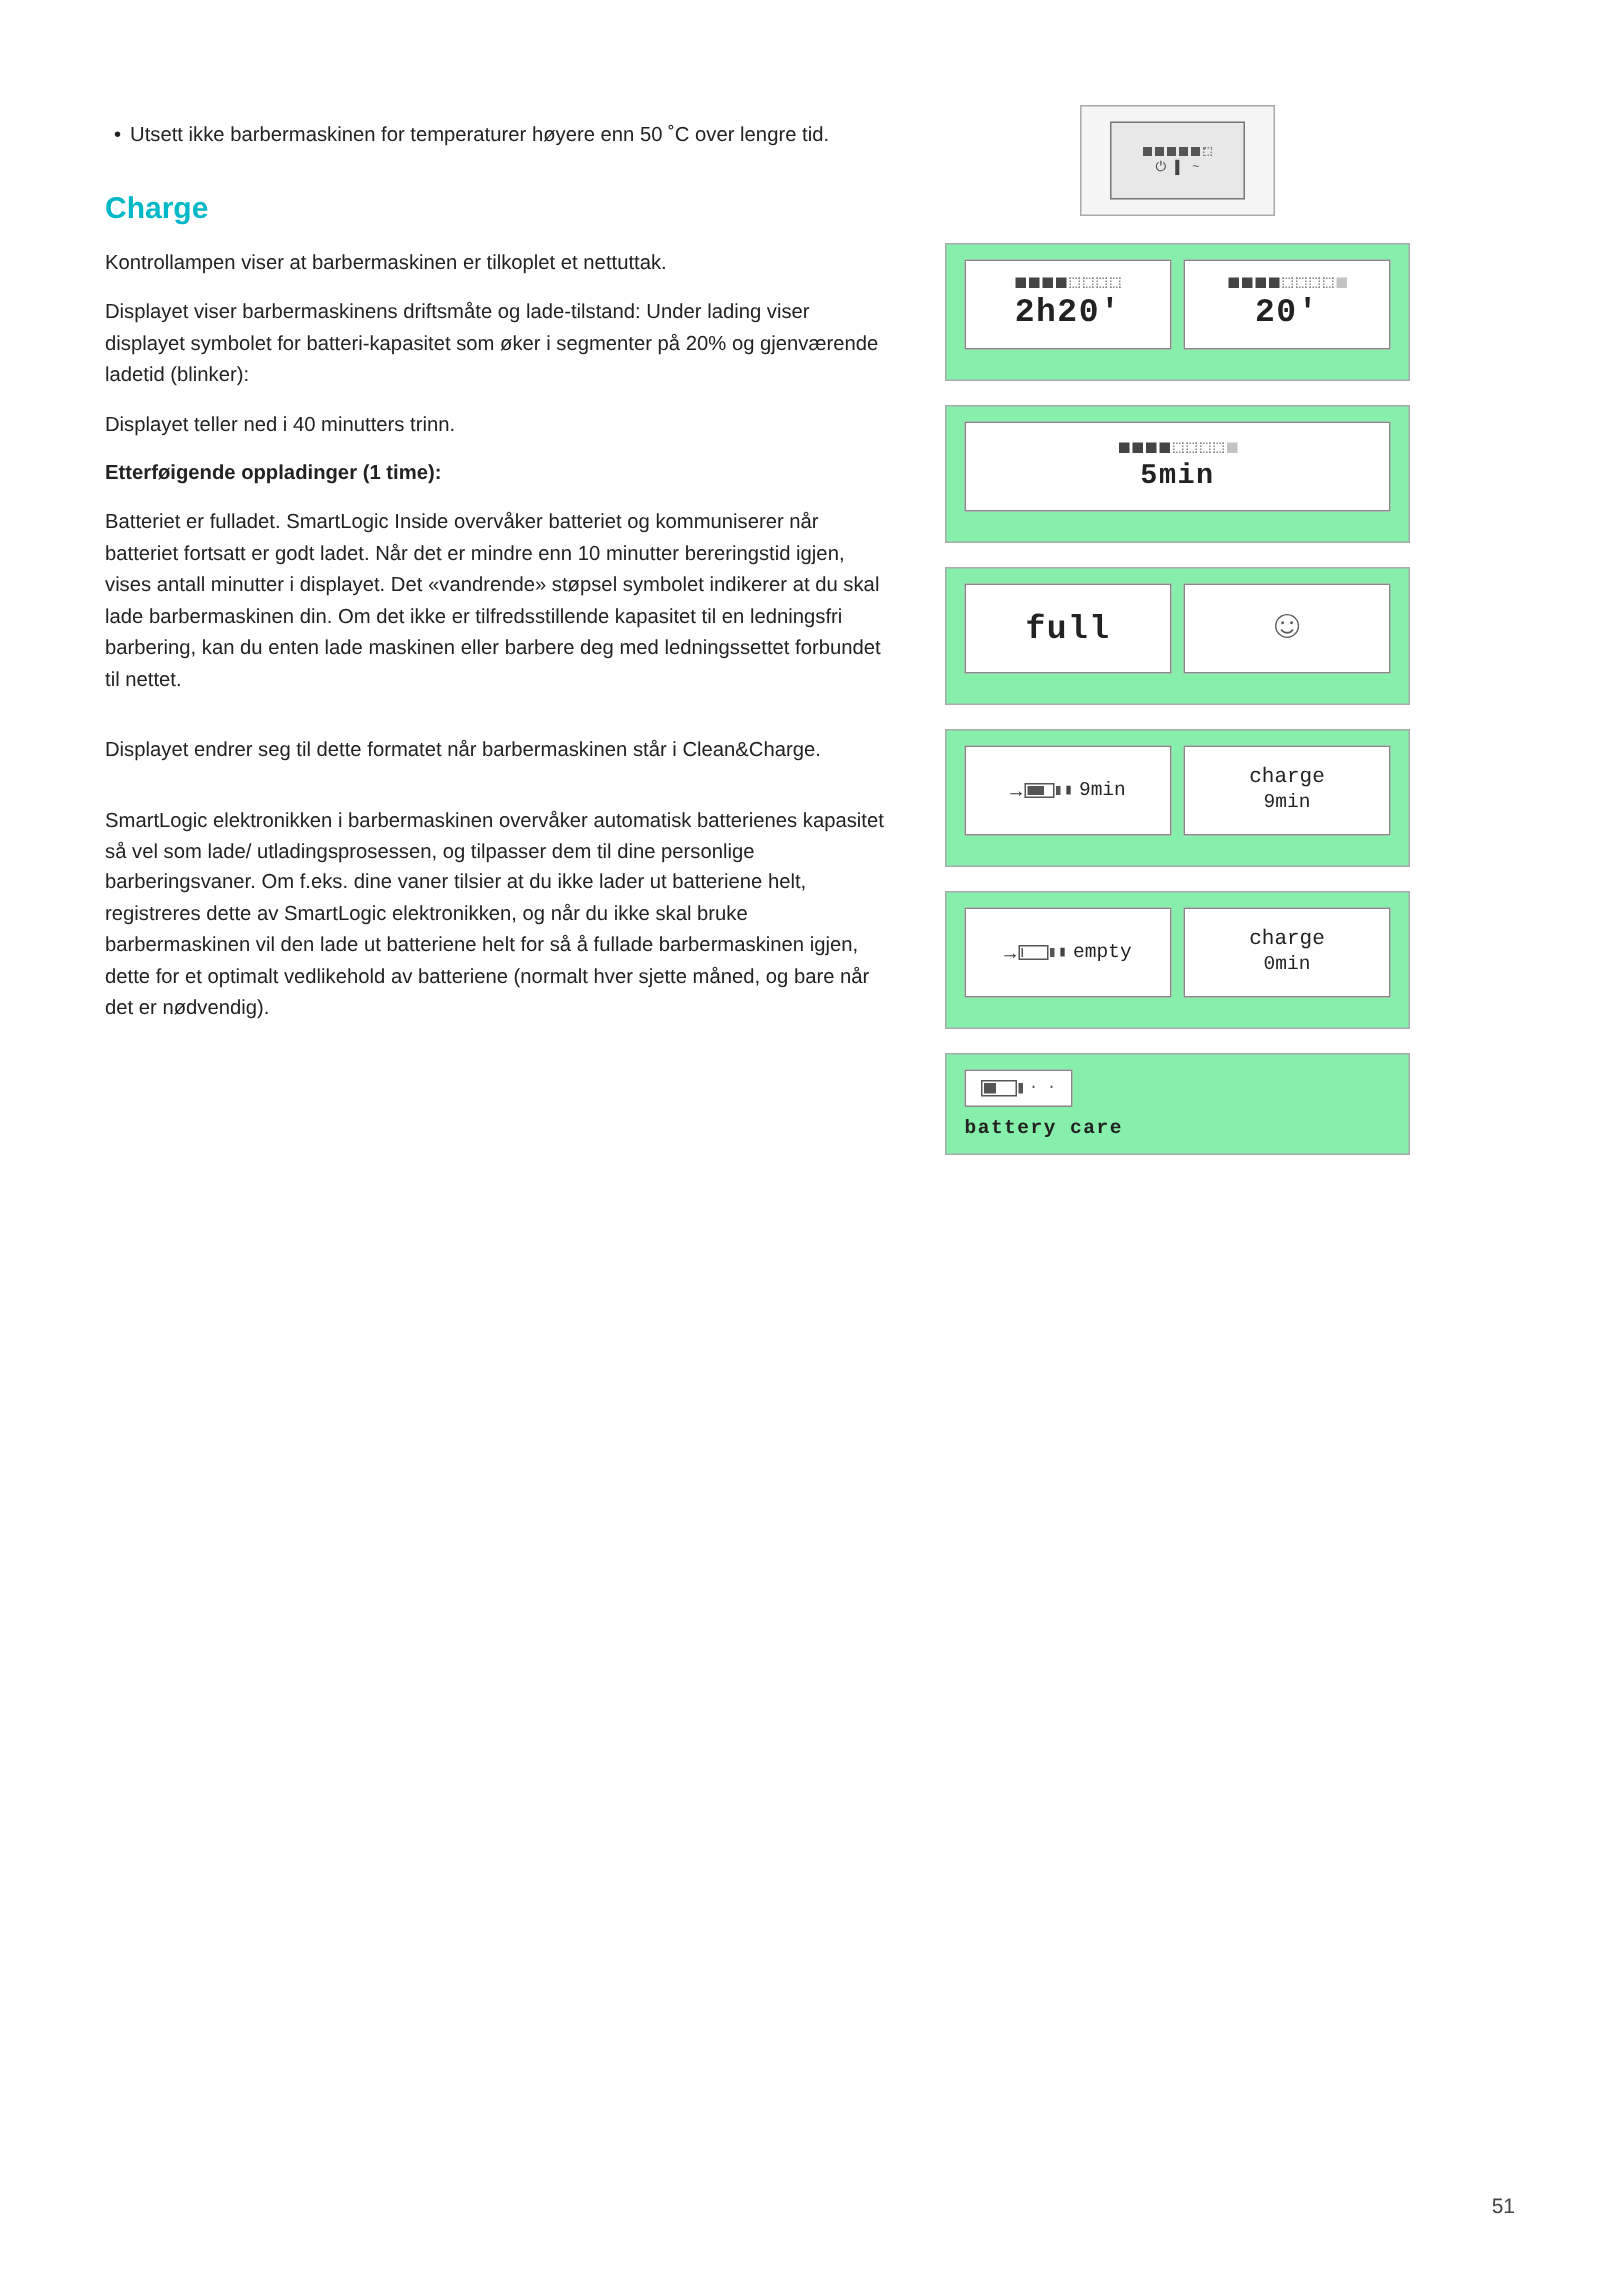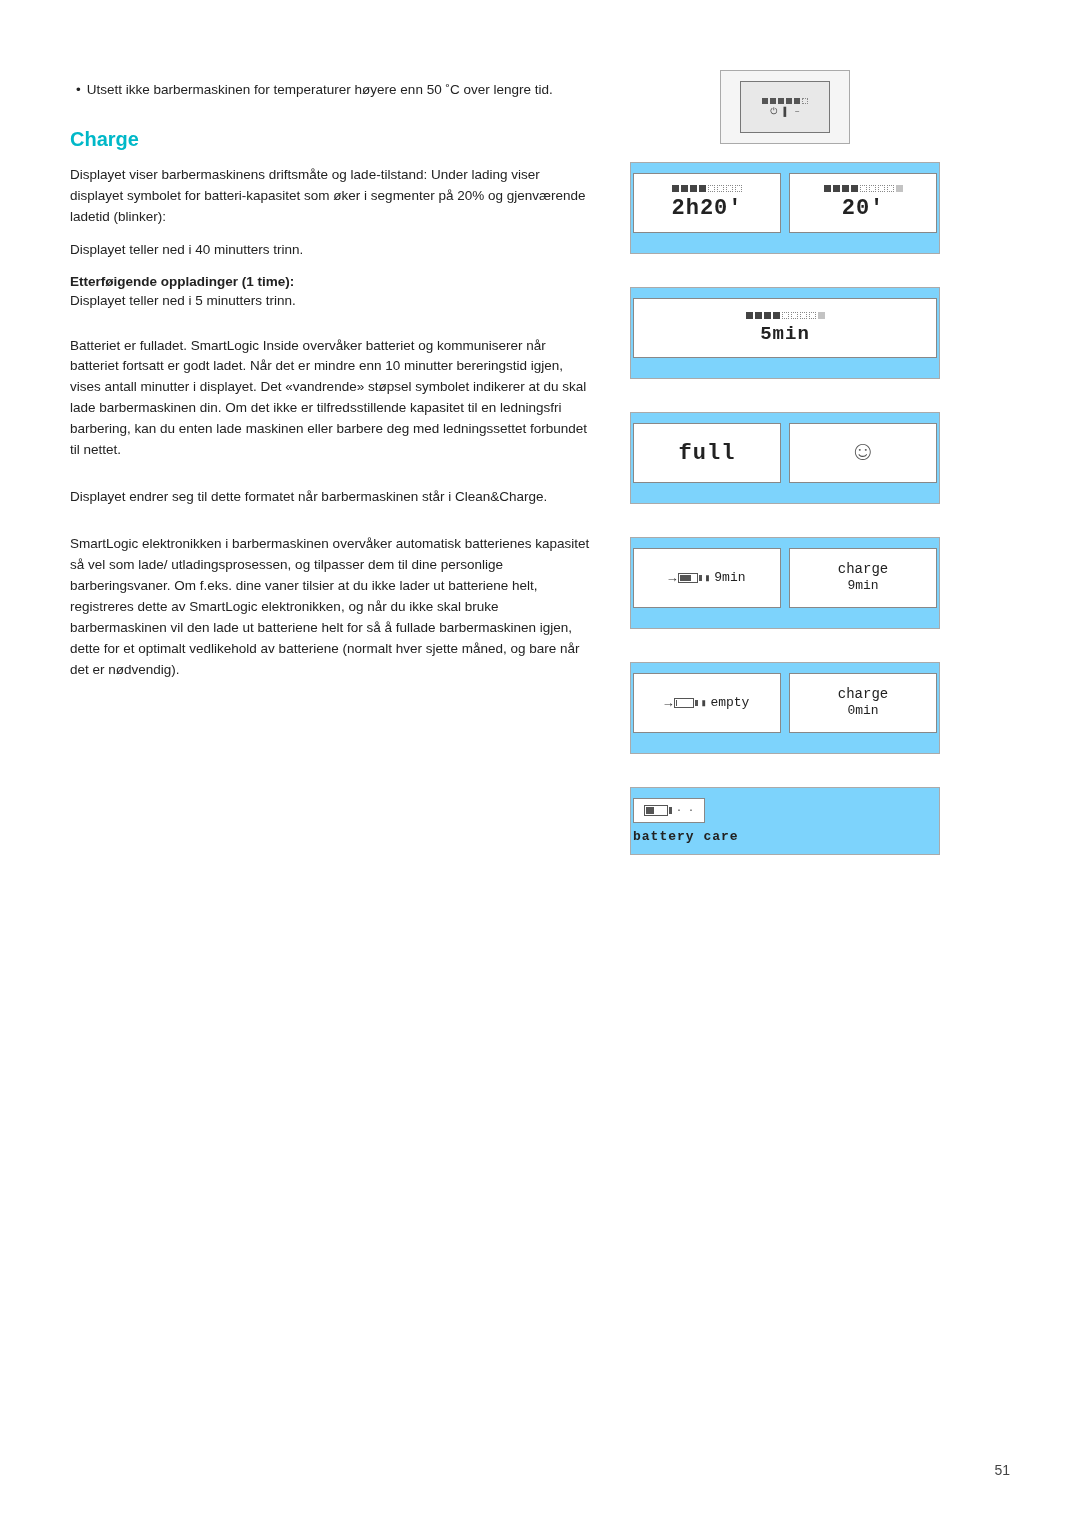--- a/index.html
+++ b/index.html
@@ -64,23 +64,23 @@
     }
     .indent-text {
       font-size: 13.5px;
       line-height: 1.5;
       margin-bottom: 10px;
     }
 
     
     .display-panel {
       border: 1.5px solid #aaa;
-      background: #7dd3fc;
-      margin-bottom: 33px;
-      padding: 10px 2px;
+      background: #86efac;
+      margin-bottom: 16px;
+      padding: 10px 12px;
       font-family: 'Courier New', monospace;
     }
     .panel-row {
       display: flex;
       flex-direction: row;
       gap: 8px;
       margin-bottom: 10px;
     }
     .panel-box {
       border: 1.5px solid #888;
@@ -159,26 +159,26 @@
 
 <div class="page">
   <div class="left-col">
 
     <div class="bullet-intro">
       <p>Utsett ikke barbermaskinen for temperaturer høyere enn 50 ˚C over lengre tid.</p>
     </div>
 
     <h2 class="display-title">Charge</h2>
 
+    <p class="body-text">Kontrollampen viser at barbermaskinen er tilkoplet et nettuttak.</p>
     <p class="body-text">Displayet viser barbermaskinens driftsmåte og lade-tilstand: Under lading viser displayet symbolet for batteri-kapasitet som øker i segmenter på 20% og gjenværende ladetid (blinker):</p>
 
     <p class="indent-text">Displayet teller ned i 40 minutters trinn.</p>
 
     <p class="bold-label">Etterføigende oppladinger (1 time):</p>
-    <p class="indent-text">Displayet teller ned i 5 minutters trinn.</p>
 
     <div class="section-spacer"></div>
 
     <p class="body-text">Batteriet er fulladet. SmartLogic Inside overvåker batteriet og kommuniserer når batteriet fortsatt er godt ladet. Når det er mindre enn 10 minutter bereringstid igjen, vises antall minutter i displayet. Det «vandrende» støpsel symbolet indikerer at du skal lade barbermaskinen din. Om det ikke er tilfredsstillende kapasitet til en ledningsfri barbering, kan du enten lade maskinen eller barbere deg med ledningssettet forbundet til nettet.</p>
 
     <div class="section-spacer"></div>
 
     <p class="body-text">Displayet endrer seg til dette formatet når barbermaskinen står i Clean&amp;Charge.</p>
 
     <div class="section-spacer"></div>

